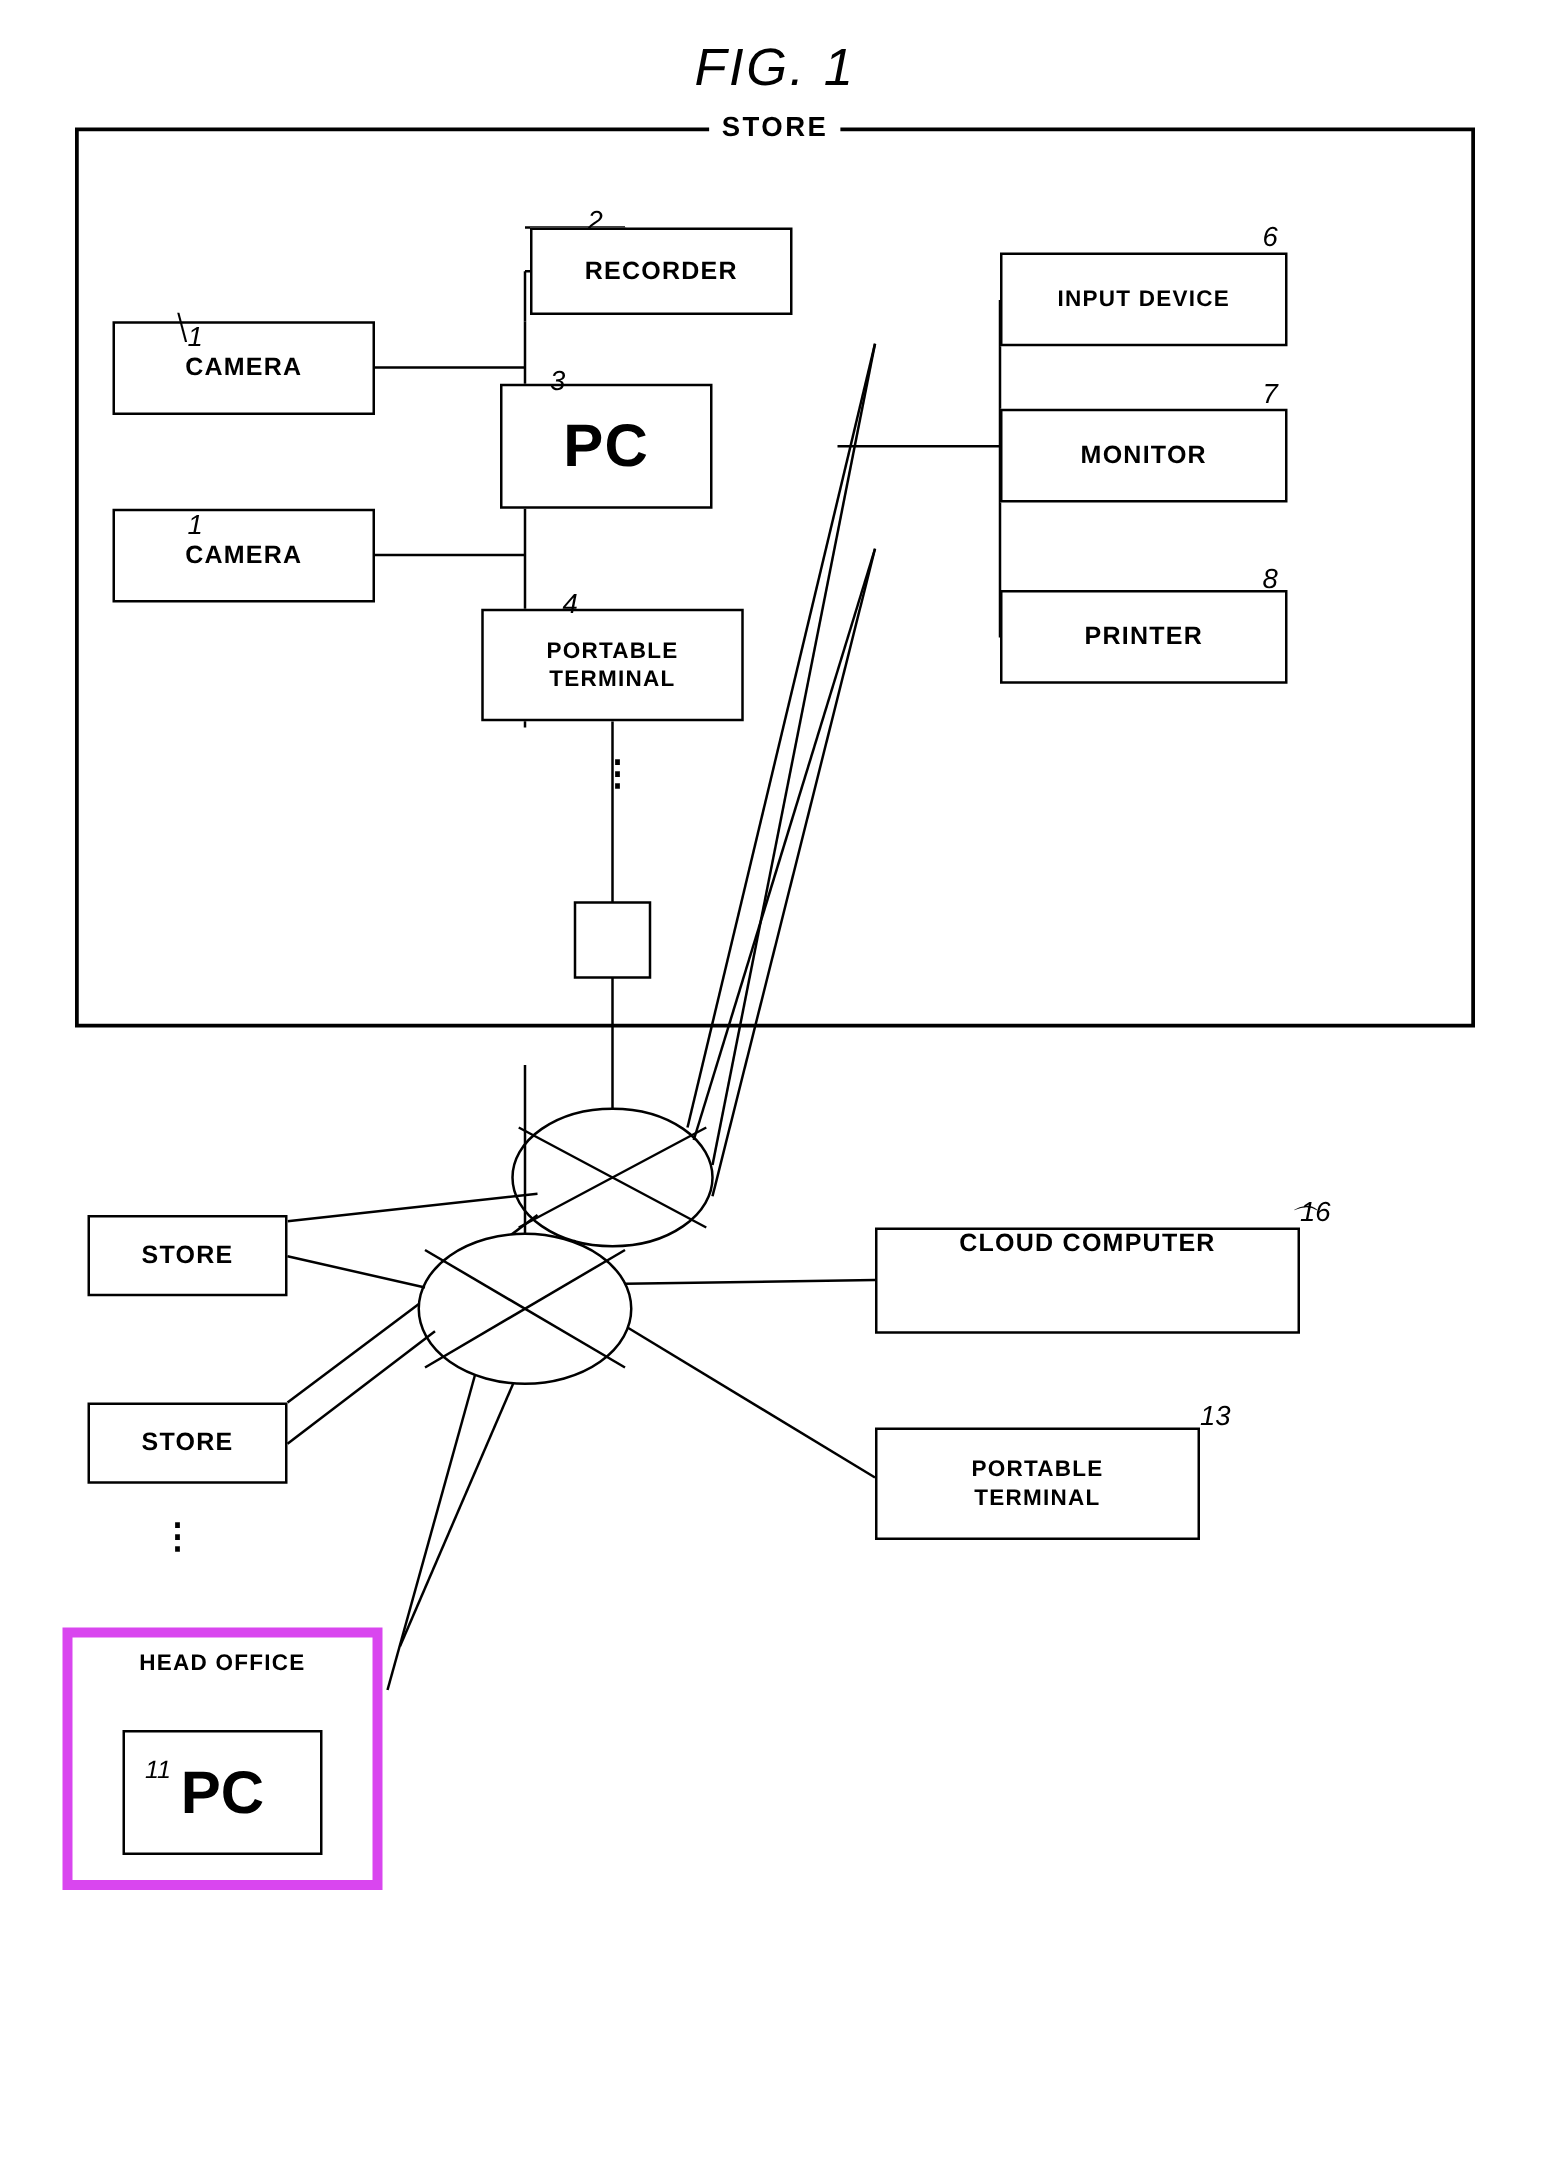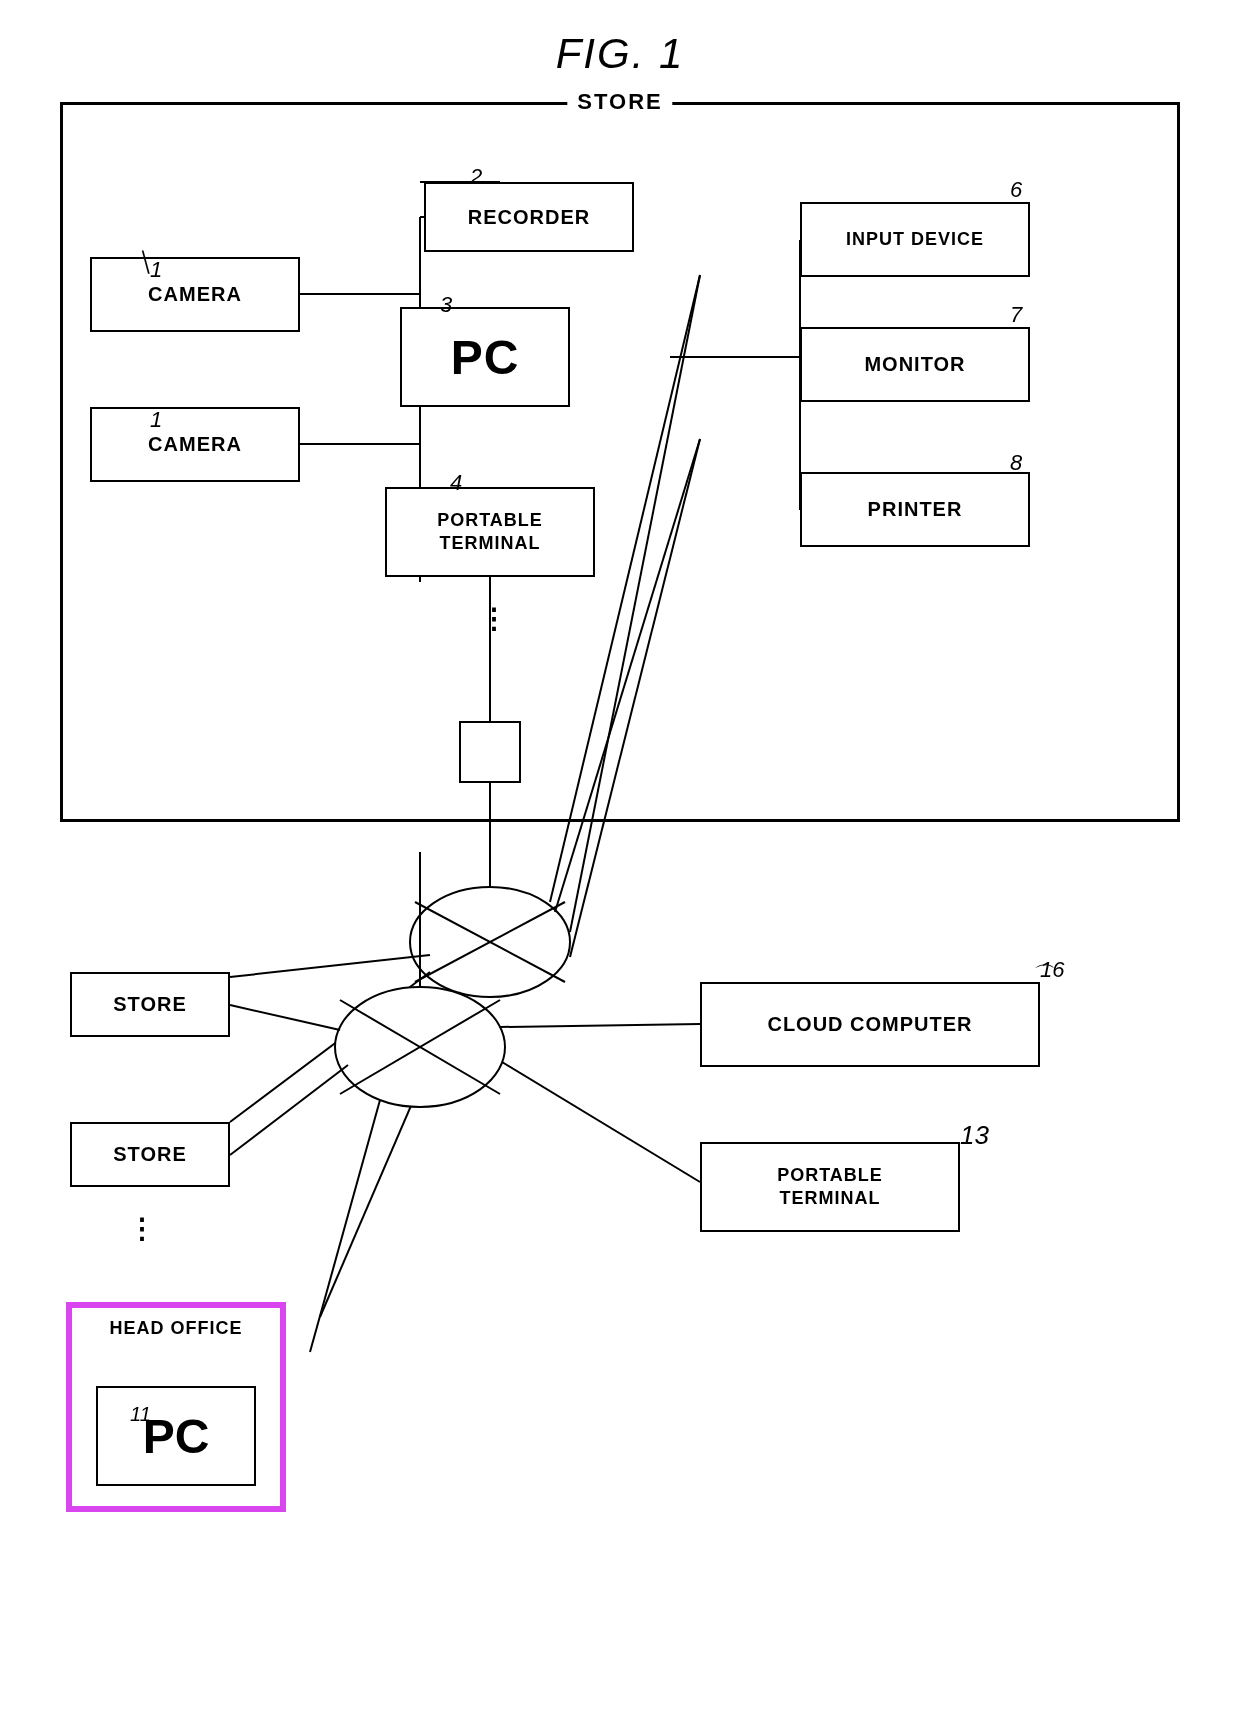--- a/index.html
+++ b/index.html
@@ -178,24 +178,23 @@
     }
 
     .store-box1 { top: 120px; left: 30px; }
     .store-box2 { top: 270px; left: 30px; }
 
     
     .head-office-outer {
       position: absolute;
       top: 450px;
       left: 10px;
-      width: 220px;
+      width: 256px;
       height: 210px;
-      border: 6px solid #d946ef;
-      margin-left: 16px;
+      border: 8px solid #d946ef;
     }
     .head-office-label {
       position: absolute;
       top: 10px;
       left: 50%;
       transform: translateX(-50%);
       font-size: 18px;
       font-weight: bold;
       letter-spacing: 1px;
       white-space: nowrap;
@@ -225,21 +224,21 @@
 
     
     .cloud-computer {
       position: absolute;
       top: 130px;
       left: 660px;
       width: 340px;
       height: 85px;
       border: 2px solid #000;
       display: flex;
-      align-items: center;
+      align-items: flex-start;
       justify-content: center;
       font-size: 20px;
       font-weight: bold;
       letter-spacing: 1px;
       background: #fff;
     }
 
     
     .portable-terminal-bottom {
       position: absolute;
@@ -392,21 +391,21 @@
 
     <div class="cloud-computer">
       <span>CLOUD COMPUTER</span>
     </div>
     <span style="position:absolute; top:105px; left:1000px; font-size:22px; font-style:italic;">16</span>
     <span style="position:absolute; top:108px; left:990px; font-size:22px; font-style:italic;">⌒</span>
 
     <div class="portable-terminal-bottom">
       <span>PORTABLE<br>TERMINAL</span>
     </div>
-    <span style="position:absolute; top:268px; left:920px; font-size:26px; font-style:italic;">13</span>
+    <span style="position:absolute; top:268px; left:920px; font-size:22px; font-style:italic;">13</span>
 
     <svg style="position:absolute; top:0; left:0; width:100%; height:100%; pointer-events:none;" viewBox="0 0 1160 870">
 
       <ellipse cx="380" cy="195" rx="85" ry="60" fill="#fff" stroke="#000" stroke-width="2"></ellipse>
       <line x1="300" y1="148" x2="460" y2="242" stroke="#000" stroke-width="2"></line>
       <line x1="460" y1="148" x2="300" y2="242" stroke="#000" stroke-width="2"></line>
 
       <line x1="380" y1="0" x2="380" y2="135" stroke="#000" stroke-width="2"></line>
 
       <line x1="190" y1="153" x2="300" y2="178" stroke="#000" stroke-width="2"></line>

